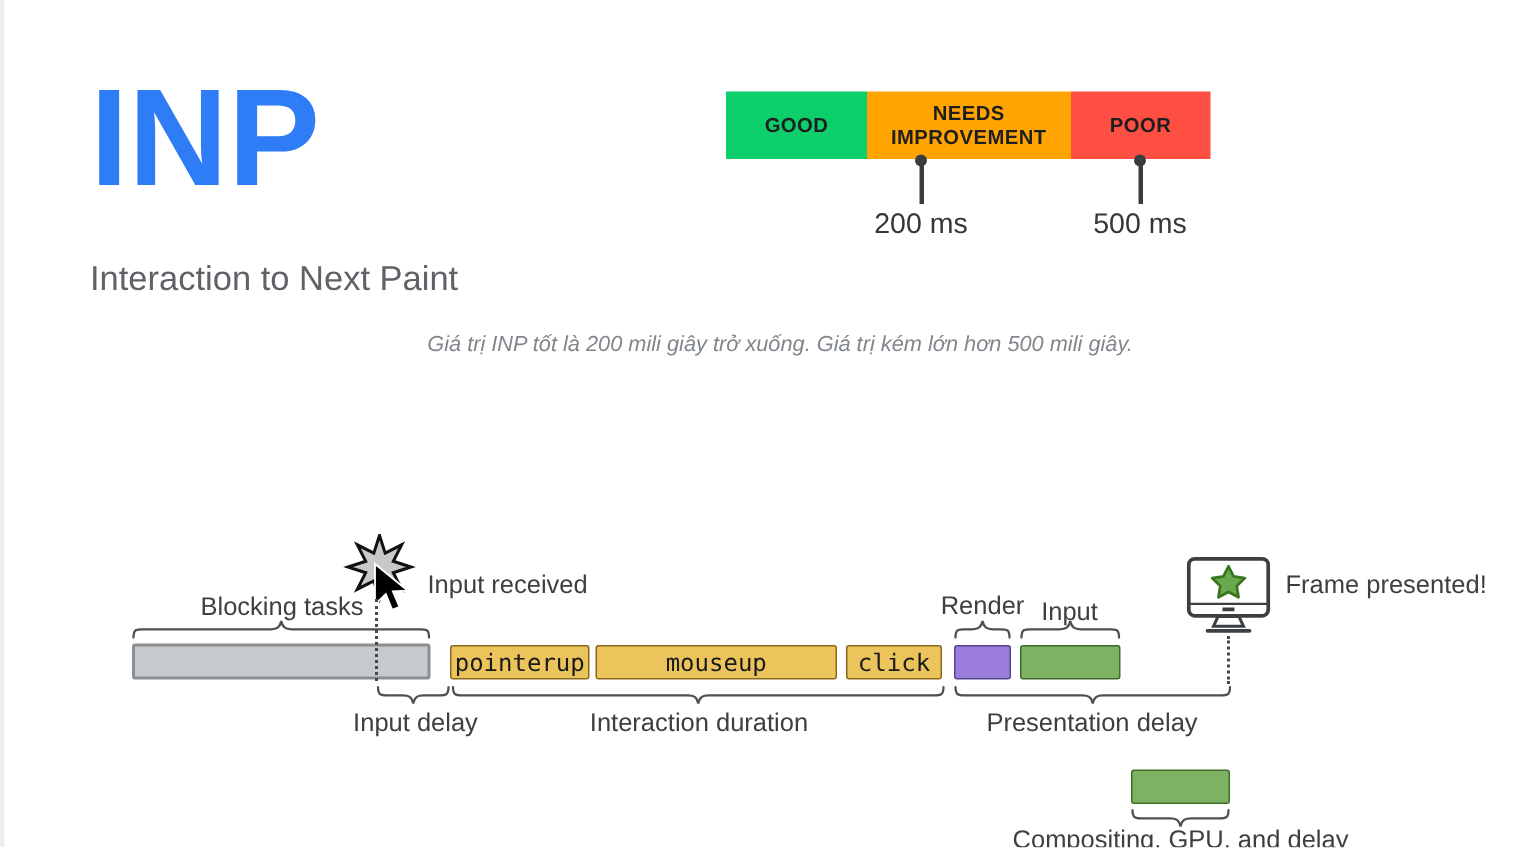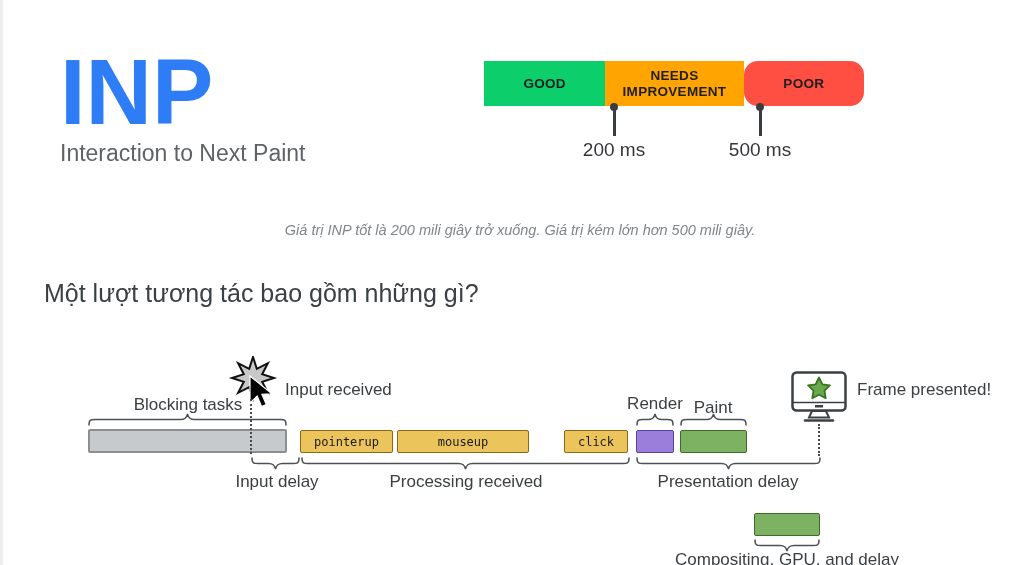--- a/index.html
+++ b/index.html
@@ -4,47 +4,47 @@
 <style>
   * { margin:0; padding:0; box-sizing:border-box; }
   html,body { background:#fff; }
   body { font-family:"Liberation Sans", sans-serif; }
   .page { position:relative; width:1024px; height:565px; background:#fff; overflow:hidden; }
   .page-edge { position:absolute; left:0; top:0; width:3px; height:100%; background:#eceef0; }
 
   
   .hero { position:absolute; left:60px; top:44px; width:392px; }
   .hero-title { font-size:92px; line-height:96px; font-weight:700; color:var(--title-blue); letter-spacing:0px; }
-  .hero-subtitle { font-size:23px; color:#5f6368; }
+  .hero-subtitle { margin-top:32px; font-size:23px; color:#5f6368; }
 
   
   .scale { position:absolute; left:484px; top:61px; width:405px; height:110px; }
-  .scale-bar { display:flex; width:380px; height:45px; }
+  .scale-bar { display:flex; width:323px; height:45px; }
   .seg { display:flex; align-items:center; justify-content:center; text-align:center;
          font-size:13.5px; font-weight:700; color:#1f1f1f; line-height:1.15; letter-spacing:.3px; }
   .seg-good { width:130px; background:var(--good-green); }
   .seg-ni   { width:146px; background:var(--improve-orange); padding:0 16px; }
-  .seg-poor { width:129px; background:var(--poor-red);border-radius:14px; }
+  .seg-poor { width:129px; background:var(--poor-red); }
   .tick { position:absolute; top:45px; width:0; }
   .tick-dot { position:absolute; left:-4px; top:-3px; width:8px; height:8px; border-radius:50%; background:#3a3d40; }
   .tick-line { position:absolute; left:-1px; top:3px; width:2.5px; height:27px; background:#3a3d40; }
   .tick-label { position:absolute; top:33px; left:0; transform:translateX(-50%); font-size:19px; color:#35373a; white-space:nowrap; }
 
   .caption { position:absolute; left:0; top:222px; width:1040px; text-align:center;
              font-size:14.5px; font-style:italic; color:#80868b; }
   .heading { position:absolute; left:44px; top:279px; font-size:25px; font-weight:400; color:#3c4043; }
 
   
   .lbl { position:absolute; font-size:17px; color:#3c4043; white-space:nowrap; }
   .lbl-c { transform:translateX(-50%); }
   .bar { position:absolute; top:430px; height:23px; border-radius:2px; }
   .bar-gray  { background:var(--task-gray); border:2px solid #8b8f92; }
   .bar-event { background:var(--event-yellow); border:1.5px solid #8a681a;
                display:flex; align-items:center; justify-content:center;
-               font-family:"DejaVu Sans Mono", monospace; font-size:12px; color:#1a1a1a; }
+               font-family:"DejaVu Sans Mono", monospace; font-size:16px; color:#1a1a1a; }
   .bar-render { background:var(--render-purple); border:1.5px solid #554596; }
   .bar-paint  { background:var(--paint-green); border:1.5px solid #3f6c2a; }
   svg.brace { position:absolute; overflow:visible; }
   svg.brace path { fill:none; stroke:#4d5156; stroke-width:1.5; stroke-linecap:round; }
   .dotted { position:absolute; width:0; border-left:2px dotted #46484a; }
   .icon-svg { position:absolute; }
 </style>
 </head>
 <body>
 
@@ -68,21 +68,20 @@
       <div class="tick-label">200 ms</div>
     </div>
     <div class="tick" style="left:276px">
       <div class="tick-dot"></div>
       <div class="tick-line"></div>
       <div class="tick-label">500 ms</div>
     </div>
   </div>
 
   <div class="caption">Giá trị INP tốt là 200 mili giây trở xuống. Giá trị kém lớn hơn 500 mili giây.</div>
-  <h2 class="heading">Một lượt tương tác bao gồm những gì?</h2>
 
   <div>
 
     <div class="lbl lbl-c" style="left:188px; top:395px">Blocking tasks</div>
     <svg class="brace" style="left:88px; top:413px" width="199" height="13">
         <path d="M1 12 C1 6.5 3 6.5 7 6.5 L92.5 6.5 C96.5 6.5 98.5 5.5 99.5 1 C100.5 5.5 102.5 6.5 106.5 6.5 L192 6.5 C196 6.5 198 6.5 198 12"></path>
       </svg>
     <div class="bar bar-gray" style="left:88px; width:199px; top:429px; height:24px"></div>
 
     <svg class="icon-svg" style="left:228px; top:356px" width="60" height="60" viewBox="0 0 60 60">
@@ -91,29 +90,29 @@
     </svg>
     <div class="lbl" style="left:285px; top:380px">Input received</div>
     <div class="dotted" style="left:250px; top:399px; height:55px"></div>
 
     <svg class="brace" style="left:251px; top:457px" width="49" height="13">
         <path d="M1 1 C1 6.5 3 6.5 7 6.5 L17.5 6.5 C21.5 6.5 23.5 7.5 24.5 12 C25.5 7.5 27.5 6.5 31.5 6.5 L42 6.5 C46 6.5 48 6.5 48 1"></path>
       </svg>
     <div class="lbl lbl-c" style="left:277px; top:472px">Input delay</div>
 
     <div class="bar bar-event" style="left:300px; width:93px">pointerup</div>
-    <div class="bar bar-event" style="left:397px; width:132px">mouseup</div>
+    <div class="bar bar-event" style="left:397px; width:161px">mouseup</div>
     <div class="bar bar-event" style="left:564px; width:64px">click</div>
     <svg class="brace" style="left:301px; top:457px" width="329" height="13">
         <path d="M1 1 C1 6.5 3 6.5 7 6.5 L157.5 6.5 C161.5 6.5 163.5 7.5 164.5 12 C165.5 7.5 167.5 6.5 171.5 6.5 L322 6.5 C326 6.5 328 6.5 328 1"></path>
       </svg>
-    <div class="lbl lbl-c" style="left:466px; top:472px">Processing received</div>
+    <div class="lbl lbl-c" style="left:466px; top:472px">Interaction duration</div>
 
     <div class="lbl lbl-c" style="left:655px; top:394px">Render</div>
-    <div class="lbl lbl-c" style="left:713px; top:398px">Paint</div>
+    <div class="lbl lbl-c" style="left:713px; top:398px">Input</div>
     <svg class="brace" style="left:636px; top:413px" width="38" height="13">
         <path d="M1 12 C1 6.5 3 6.5 7 6.5 L12 6.5 C16 6.5 18 5.5 19 1 C20 5.5 22 6.5 26 6.5 L31 6.5 C35 6.5 37 6.5 37 12"></path>
       </svg>
     <svg class="brace" style="left:680px; top:413px" width="67" height="13">
         <path d="M1 12 C1 6.5 3 6.5 7 6.5 L26.5 6.5 C30.5 6.5 32.5 5.5 33.5 1 C34.5 5.5 36.5 6.5 40.5 6.5 L60 6.5 C64 6.5 66 6.5 66 12"></path>
       </svg>
     <div class="bar bar-render" style="left:636px; width:38px"></div>
     <div class="bar bar-paint" style="left:680px; width:67px"></div>
 
     <svg class="brace" style="left:636px; top:457px" width="185" height="13">

